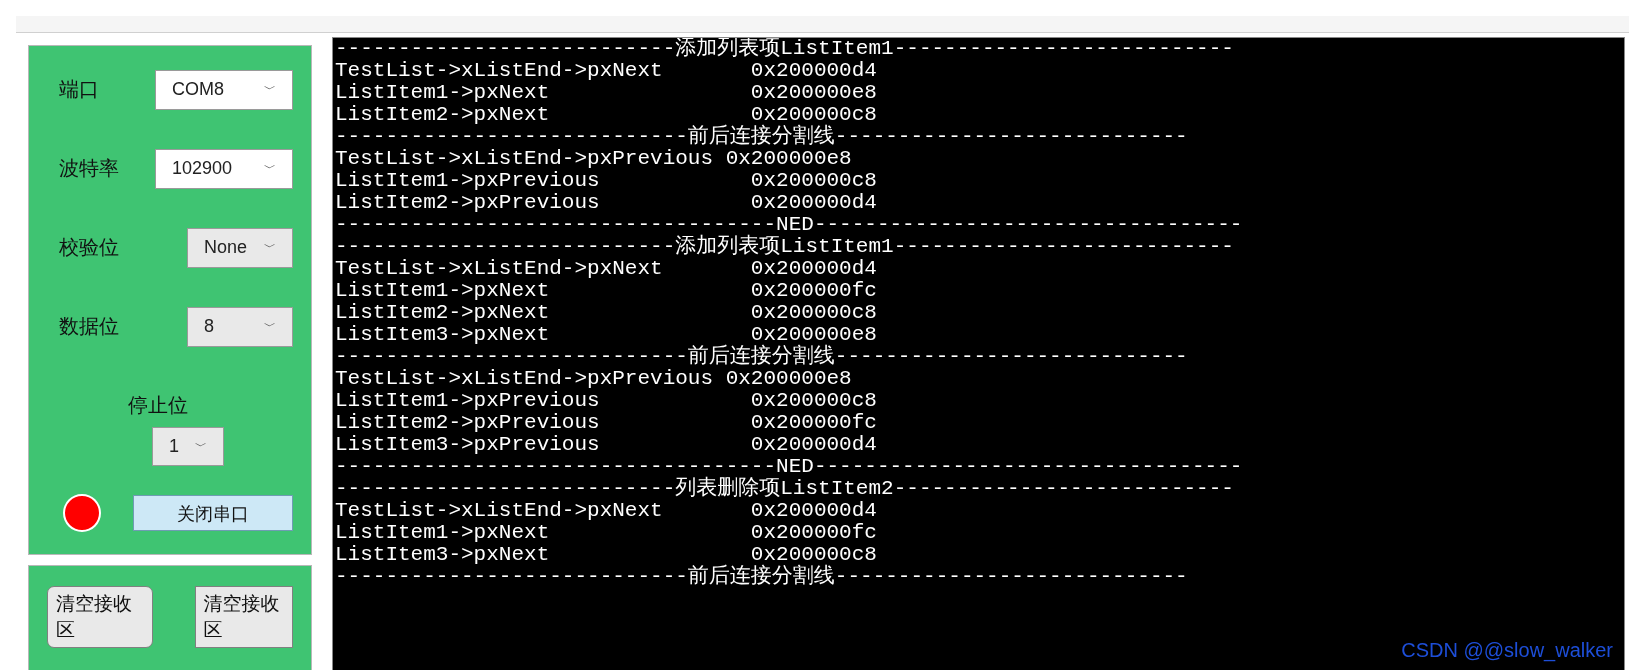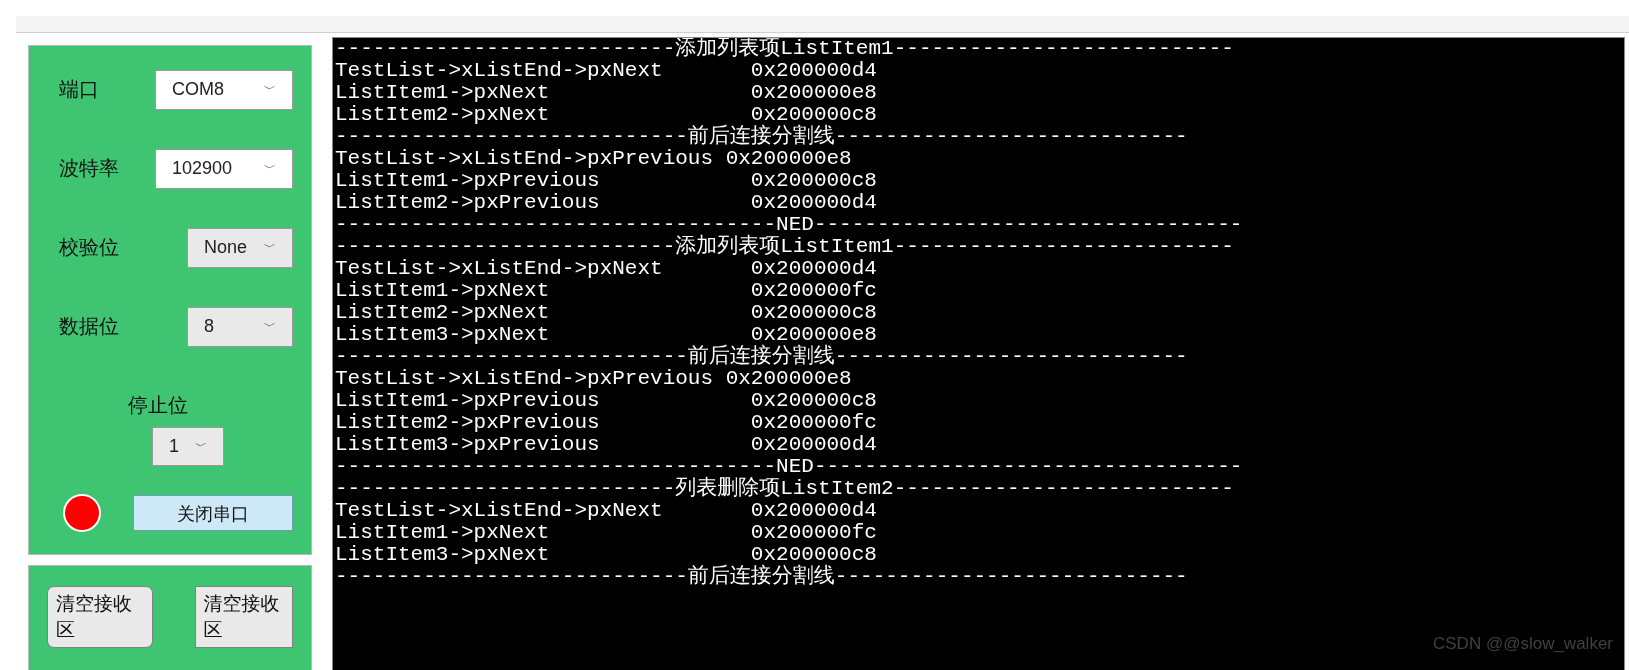--- a/index.html
+++ b/index.html
@@ -152,23 +152,23 @@
       line-height: 22px;
       padding: 0 2px;
       border: 1px solid #888;
       height: 640px;
       overflow: hidden;
       white-space: pre;
     }
     .watermark {
       position: absolute;
       right: 16px;
-      bottom: 16px;
-      color: #404040;
-      font-size: 17px;
+      bottom: 8px;
+      color: #1d4ed8;
+      font-size: 20px;
       font-family: sans-serif;
     }
   </style>
 </head>
 <body>
 
 <div class="top-bar"></div>
 
 <div class="main">
 

